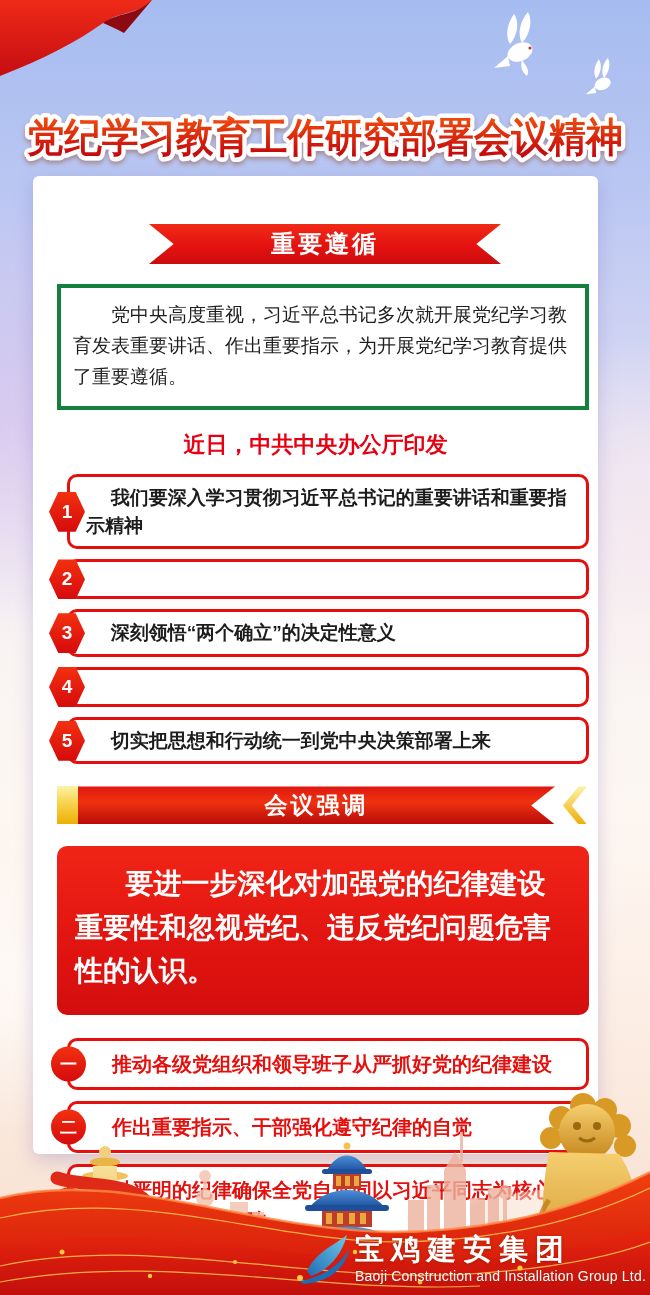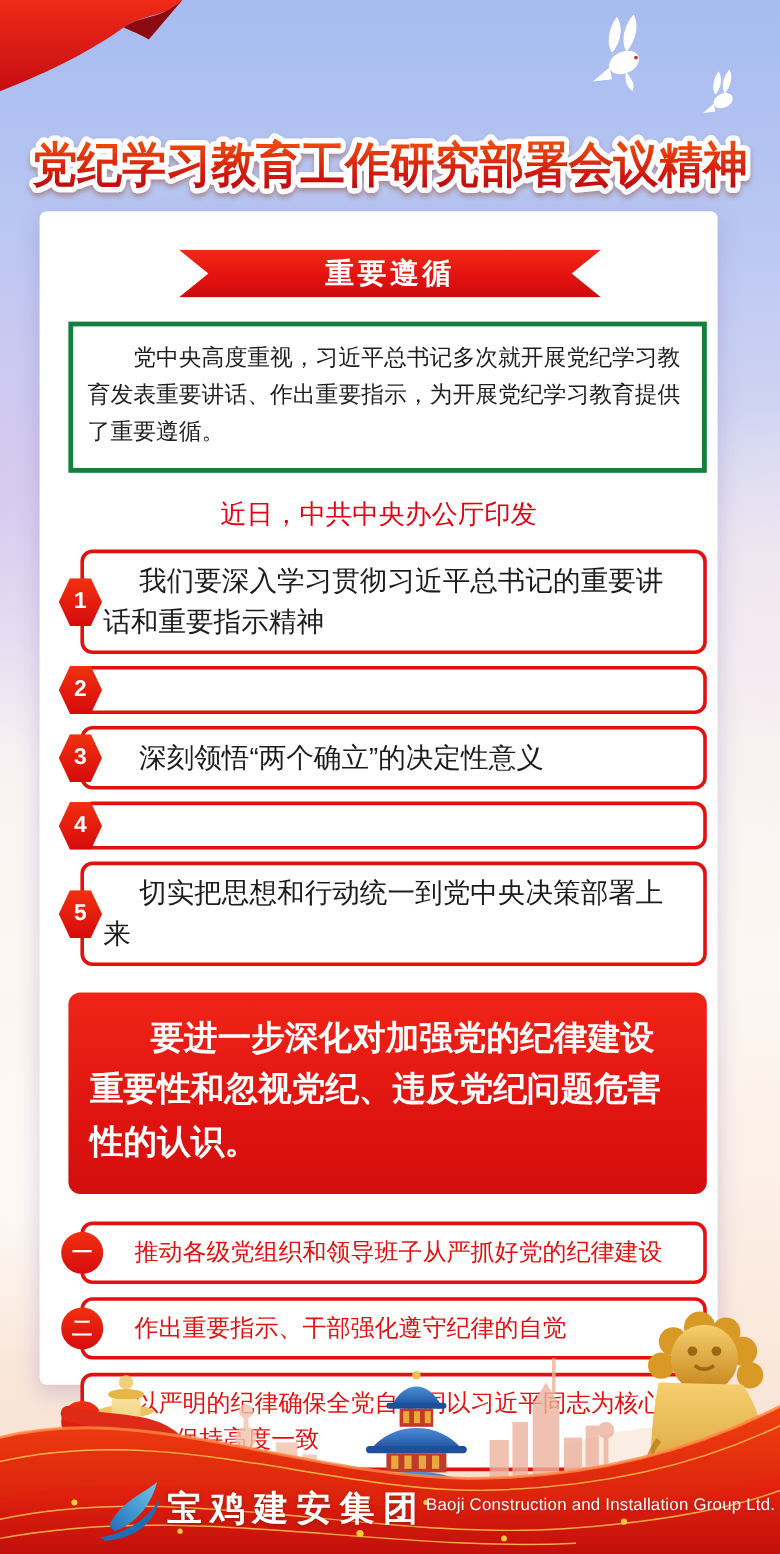--- a/index.html
+++ b/index.html
@@ -15,42 +15,42 @@
   .flag{position:absolute;left:0;top:0;z-index:1;}
   .dove{position:absolute;z-index:1;}
   .dove.big{left:492px;top:12px;}
   .dove.small{left:583px;top:58px;}
 
   .title-wrap{position:absolute;left:0;top:104px;width:650px;height:66px;z-index:3;text-align:center;}
   .title-svg text{font-family:"Liberation Sans",sans-serif;font-weight:900;}
 
   .panel{position:absolute;left:33px;top:176px;width:565px;height:978px;z-index:2;
     background:#ffffff;border-radius:6px;box-shadow:0 6px 18px rgba(120,100,180,.28);
-    padding-top:32px;box-sizing:border-box;}
+    padding-top:48px;box-sizing:border-box;}
 
   
   .ribbon{position:relative;margin-left:116px;width:352px;height:40px;
     background:linear-gradient(180deg,#f02a16 0%,#e51210 55%,#ca0c0c 100%);
     clip-path:polygon(0 0,100% 0,93% 50%,100% 100%,0 100%,7% 50%);
     display:flex;align-items:center;justify-content:center;}
   .ribbon span{color:#fff;font-size:24px;font-weight:700;letter-spacing:3px;}
 
   
   .quote-box{margin:20px 9px 0 24px;border:4px solid #15803d;background:#fff;
     padding:12px 14px 14px 12px;box-sizing:border-box;}
   .quote-box p{margin:0;font-size:19px;line-height:1.62;color:#1e1e1e;font-weight:500;text-indent:2em;}
 
-  .notice{margin-top:18px;text-align:center;color:#e60012;font-weight:400;font-size:22px;line-height:1.5;}
+  .notice{margin-top:18px;text-align:center;color:#e60012;font-weight:700;font-size:22px;line-height:1.5;}
 
   
   .item{position:relative;margin:10px 9px 0 34px;border:3px solid #e5100e;border-radius:10px;
     background:#fff;padding:7px 12px 7px 16px;box-sizing:border-box;min-height:40px;
     display:flex;align-items:center;}
   .items-1 .item:first-child{margin-top:13px;}
-  .item p{margin:0;font-size:23px;line-height:1.45;color:#1c1c1c;font-weight:400;text-indent:1.3em;}
+  .item p{margin:0;font-size:19px;line-height:1.45;color:#1c1c1c;font-weight:700;text-indent:1.3em;}
   .badge-hex{position:absolute;left:-21px;top:50%;transform:translateY(-50%);
     width:36px;height:40px;background:linear-gradient(180deg,#f3300f,#d50b0d);
     clip-path:polygon(0 50%,26% 0,74% 0,100% 50%,74% 100%,26% 100%);
     display:flex;align-items:center;justify-content:center;color:#fff;font-size:19px;font-weight:700;}
 
   
   .banner2{position:relative;margin:22px 10px 0 24px;height:38px;}
   .banner2 .gold-block{position:absolute;left:0;top:0;width:21px;height:38px;
     background:linear-gradient(180deg,#fdf3a6 0%,#f7d34e 45%,#eeae06 100%);}
   .banner2 .red-bar{position:absolute;left:21px;top:0;width:477px;height:38px;
@@ -66,29 +66,29 @@
   .highlight{margin:22px 9px 0 24px;border-radius:10px;
     background:linear-gradient(180deg,#f02416 0%,#e01410 60%,#d30e0e 100%);
     padding:16px 16px 22px 18px;box-sizing:border-box;}
   .highlight p{margin:0;color:#fff;font-size:28px;font-weight:700;line-height:1.55;text-indent:1.8em;}
 
   
   .item-red{position:relative;margin:11px 9px 0 34px;border:3px solid #e5100e;border-radius:10px;
     background:#fff;padding:8px 12px 8px 16px;box-sizing:border-box;min-height:41px;
     display:flex;align-items:center;}
   .items-2 .item-red:first-child{margin-top:23px;}
-  .item-red p{margin:0;font-size:20px;line-height:1.5;color:#e5100e;font-weight:400;text-indent:1.3em;}
+  .item-red p{margin:0;font-size:20px;line-height:1.5;color:#e5100e;font-weight:700;text-indent:1.3em;}
   .badge-circle{position:absolute;left:-19px;top:50%;transform:translateY(-50%);
     width:35px;height:35px;border-radius:50%;background:linear-gradient(180deg,#f3300f,#d50b0d);
     display:flex;align-items:center;justify-content:center;color:#fff;font-size:17px;font-weight:700;}
 
   .cityscape{position:absolute;left:0;top:1080px;z-index:3;}
 
   .logo{position:absolute;right:4px;bottom:8px;z-index:4;display:flex;align-items:center;gap:4px;}
-  .logo .names{display:flex;flex-direction:row;align-items:flex-start;}
+  .logo .names{display:flex;flex-direction:column;align-items:flex-start;}
   .logo .cn{color:#fff;font-size:29px;font-weight:700;letter-spacing:7px;line-height:1.1;
     text-shadow:0 0 3px rgba(120,40,10,.35),0 1px 2px rgba(120,40,10,.3);white-space:nowrap;}
   .logo .en{color:#fff;font-size:14px;letter-spacing:.2px;margin-top:2px;
     text-shadow:0 1px 2px rgba(120,40,10,.4);white-space:nowrap;}
 </style>
 </head>
 <body>
 
 <svg class="flag" width="170" height="85" viewBox="0 0 170 85">
   <defs>
@@ -163,20 +163,27 @@
     </div>
     <div class="item">
       <span class="badge-hex">4</span>
     </div>
     <div class="item">
       <span class="badge-hex">5</span>
       <p>切实把思想和行动统一到党中央决策部署上来</p>
     </div>
   </div>
 
+  <div class="banner2">
+    <div class="gold-block"></div>
+    <div class="red-bar">
+      <span>会议强调</span>
+    </div>
+    <div class="gold-chevron"></div>
+  </div>
 
   <div class="highlight">
     <p>要进一步深化对加强党的纪律建设重要性和忽视党纪、违反党纪问题危害性的认识。</p>
   </div>
 
   <div class="items-2">
     <div class="item-red">
       <span class="badge-circle">一</span>
       <p>推动各级党组织和领导班子从严抓好党的纪律建设</p>
     </div>

